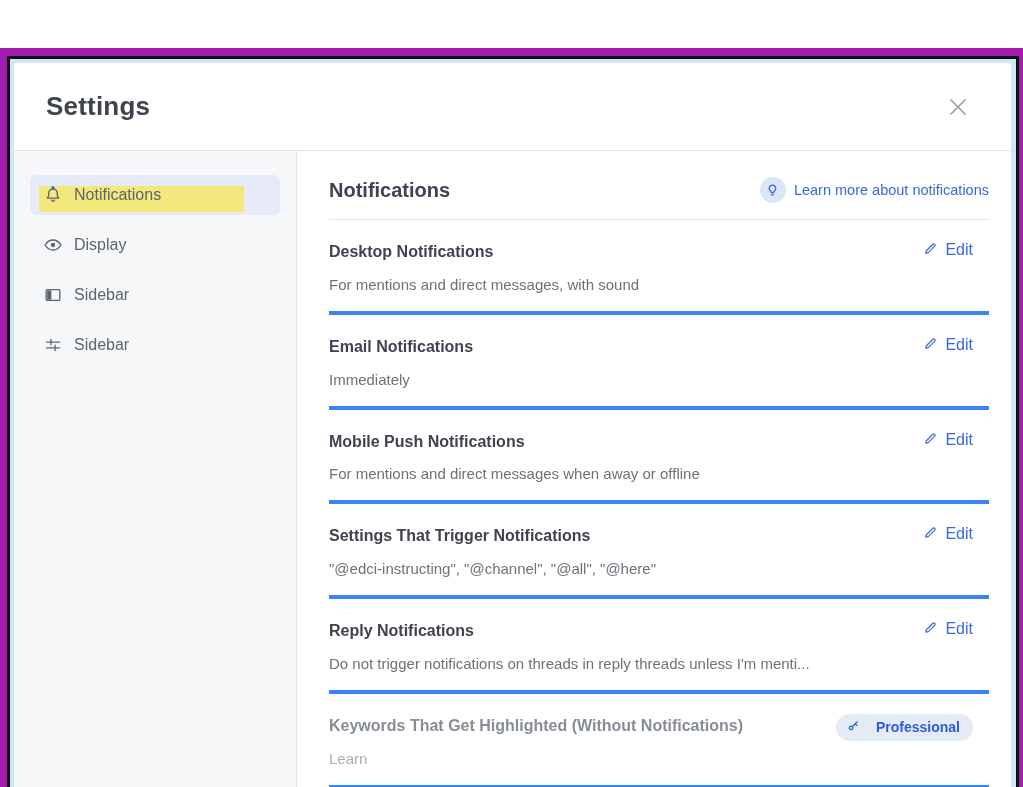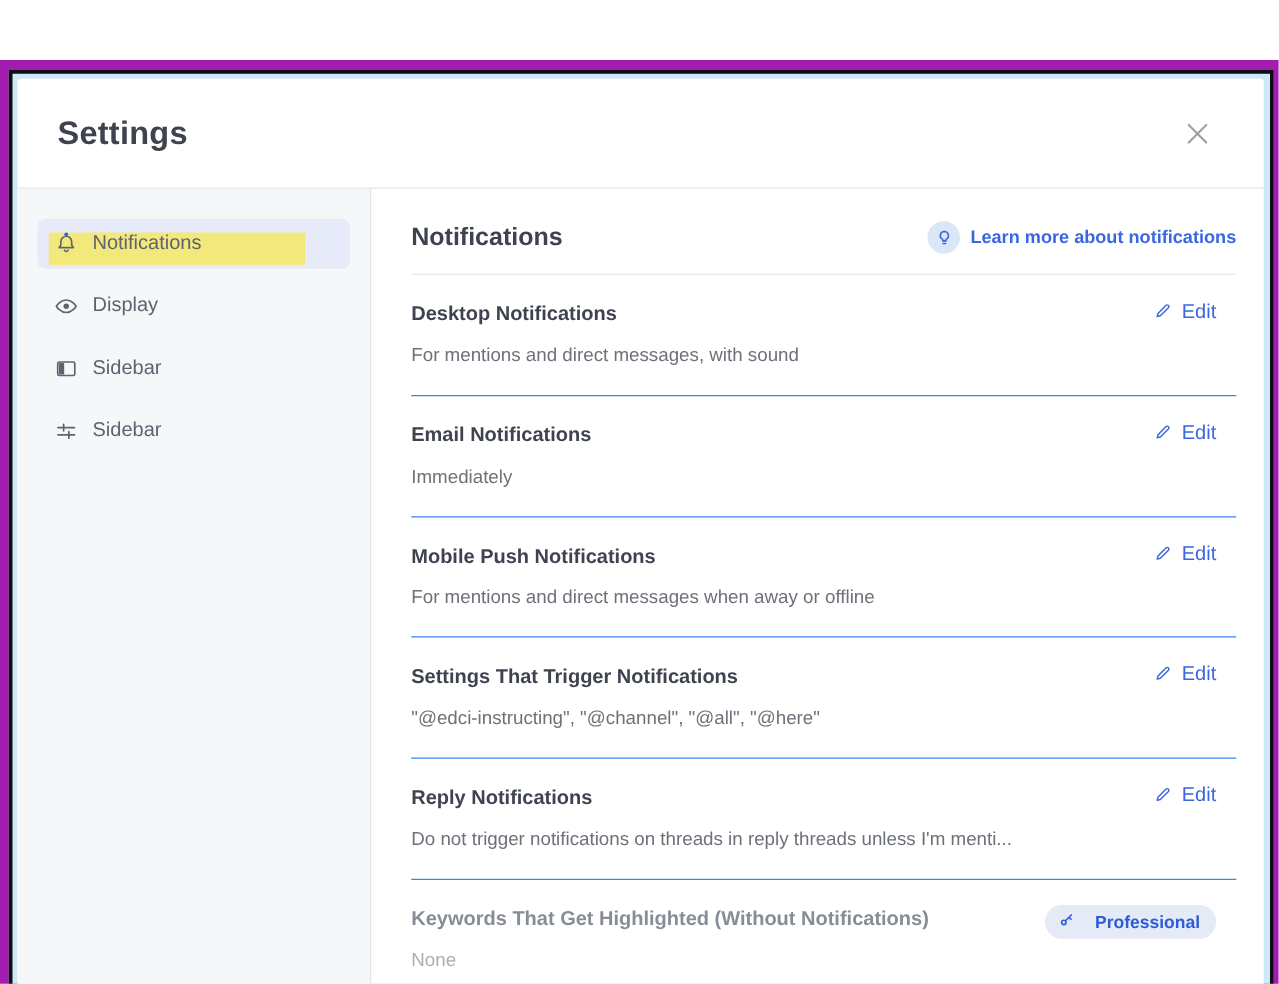--- a/index.html
+++ b/index.html
@@ -28,27 +28,27 @@
   .sb-item .hl-rect { position:absolute; left:9px; top:11px; width:205px; height:26px;
                       background:#f2e87c; border-radius:1px; }
   .sb-item .sb-icon, .sb-item .sb-label { position:relative; z-index:1; }
   .sb-icon { width:20px; height:20px; display:flex; align-items:center; justify-content:center; }
 
   .content { flex:1; padding:26px 22px 0 32px; min-width:0; }
   .content-header { display:flex; align-items:center; justify-content:space-between;
                     padding-bottom:16px; border-bottom:1px solid #e8e8ec; }
   .content-header h2 { font-size:20px; font-weight:700; color:#3f4350; }
   .learn-more { display:flex; align-items:center; gap:8px; color:#3a67df; font-size:14.5px;
-                font-weight:700; text-decoration:none; cursor:pointer; }
+                font-weight:400; text-decoration:none; cursor:pointer; }
   .bulb-circle { width:26px; height:26px; border-radius:50%; background:#dbe6f7;
                  display:flex; align-items:center; justify-content:center; }
 
   .rows { }
   .row { display:flex; justify-content:space-between; align-items:flex-start; gap:20px;
-         padding:20px 16px 21px 0; border-bottom:1px solid #3b82f6; }
+         padding:20px 16px 16px 0; border-bottom:4px solid #3b82f6; }
   .row-title { font-size:16px; font-weight:700; color:#3f4350; margin-bottom:9px; line-height:1.55; }
   .row-desc  { font-size:15px; font-weight:400; color:#6d7179; line-height:1.4; }
   .row.disabled .row-title { color:#878d96; }
   .row.disabled .row-desc  { color:#a9aeb6; }
   .row.has-badge .row-title { max-width:420px; }
 
   .edit-link { display:flex; gap:7px; color:#3a67df; font-size:16px;
                text-decoration:none; cursor:pointer; white-space:nowrap; margin-top:1px; }
   .badge { display:flex; align-items:flex-end; gap:16px; background:#e4eaf6; color:#2d5cd8;
            font-size:14px; font-weight:700; padding:5px 13px 6px 11px; border-radius:15px;
@@ -209,21 +209,21 @@
         </svg>
       </span>
       <span>Edit</span>
     </a>
 
   </div>
 
   <div class="row disabled has-badge">
     <div class="row-main">
       <div class="row-title">Keywords That Get Highlighted (Without Notifications)</div>
-      <div class="row-desc">None</div>
+      <div class="row-desc">Learn</div>
     </div>
 
     <span class="badge">
       <span>
         <svg width="13" height="13" viewBox="0 0 24 24" fill="none" stroke="#2d5cd8" stroke-width="2.4" stroke-linecap="round">
           <circle cx="7.5" cy="16.5" r="3.2"></circle>
           <path d="M10 14 L18.5 5.5 M15.2 8.8 l3 3 M18.5 5.5 l.01 0"></path>
         </svg>
       </span>
       <span>Professional</span>

